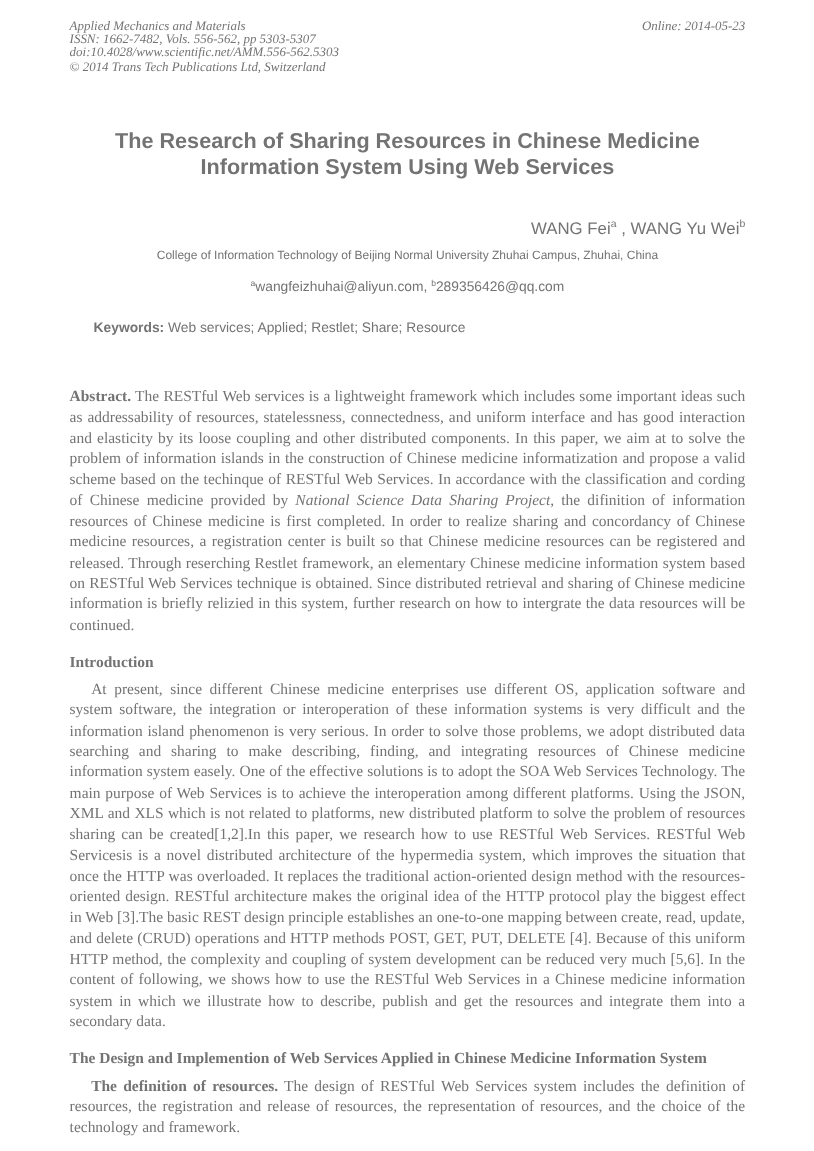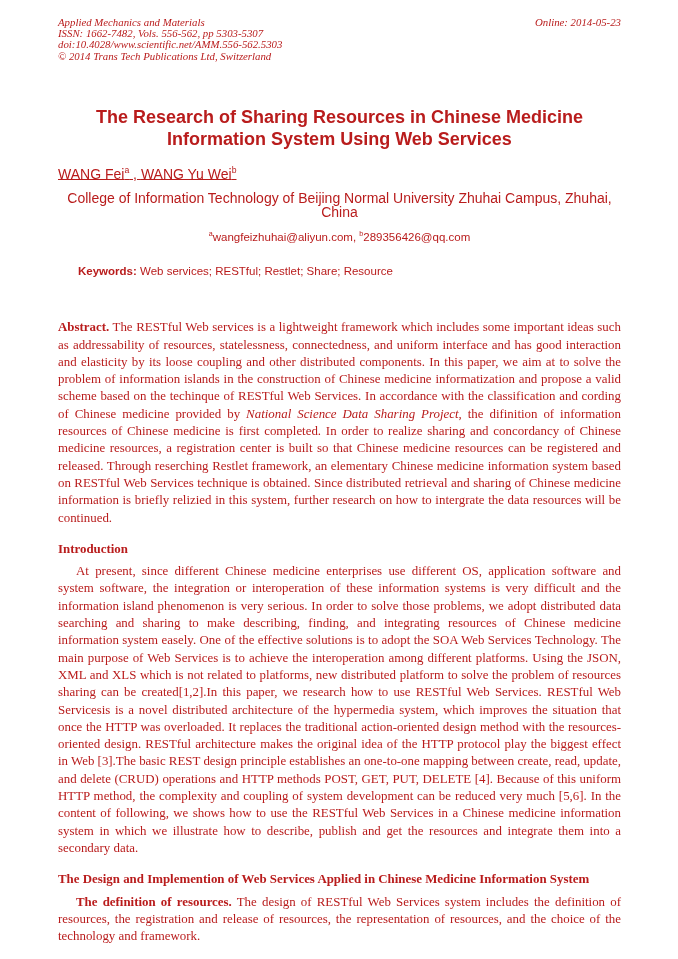--- a/index.html
+++ b/index.html
@@ -1,21 +1,21 @@
 <!DOCTYPE html>
 <html><head>
 <meta charset="utf-8">
 <style>
   html, body { margin: 0; padding: 0; background: #ffffff; }
   .page {
     position: relative;
     width: 678px;
     height: 959px;
     background: #ffffff;
-    color: #b91c1c;
+    color: #737373;
     box-sizing: border-box;
     padding: 17px 57px 0 58px;
     font-family: "Liberation Serif", serif;
     overflow: hidden;
   }
   
   .header {
     display: flex;
     justify-content: space-between;
     align-items: flex-start;
@@ -31,33 +31,32 @@
   .title {
     margin: 44px auto 0 auto;
     max-width: 545px;
     text-align: center;
     font-family: "Liberation Sans", sans-serif;
     font-weight: bold;
     font-size: 18px;
     line-height: 22px;
   }
   .authors {
-    margin-top: 11px;
-    text-align: left;
+    margin-top: 27px;
+    text-align: right;
     font-family: "Liberation Sans", sans-serif;
     font-size: 14px;
     line-height: 18px;
-    text-decoration: underline;
   }
   .authors sup, .emails sup { font-size: 0.62em; vertical-align: super; }
   .affiliation {
     margin-top: 9px;
     text-align: center;
     font-family: "Liberation Sans", sans-serif;
-    font-size: 14px;
+    font-size: 10px;
     line-height: 14px;
   }
   .emails {
     margin-top: 8px;
     text-align: center;
     font-family: "Liberation Sans", sans-serif;
     font-size: 11.5px;
     line-height: 14px;
   }
   .keywords {
@@ -106,21 +105,21 @@
   <h1 class="title">The Research of Sharing Resources in Chinese Medicine Information System Using Web Services</h1>
 
   <div class="authors"><span>WANG Fei</span><sup>a</sup><span> , </span><span>WANG Yu Wei</span><sup>b</sup></div>
 
   <div class="affiliation">College of Information Technology of Beijing Normal University Zhuhai Campus, Zhuhai, China</div>
 
   <div class="emails"><sup>a</sup><span>wangfeizhuhai@aliyun.com,</span>
     <sup>b</sup><span>289356426@qq.com</span></div>
 
   <div class="keywords"><span class="kw-label">Keywords:</span>
-    <span>Web services; RESTful; Restlet; Share; Resource</span></div>
+    <span>Web services; Applied; Restlet; Share; Resource</span></div>
 
   <p class="body-par abstract"><span class="bold-lead">Abstract.</span>
     <span>The RESTful Web services is a lightweight framework which includes some important ideas such as addressability of resources, statelessness, connectedness, and uniform interface and has good interaction and elasticity by its loose coupling and other distributed components. In this paper, we aim at to solve the problem of information islands in the construction of Chinese medicine informatization and propose a valid scheme based on the techinque of RESTful Web Services. In accordance with the classification and cording of Chinese medicine provided by</span>
     <span class="italic">National Science Data Sharing Project</span><span>, the difinition of information resources of Chinese medicine is first completed. In order to realize sharing and concordancy of Chinese medicine resources, a registration center is built so that Chinese medicine resources can be registered and released. Through reserching Restlet framework, an elementary Chinese medicine information system based on RESTful Web Services technique is obtained. Since distributed retrieval and sharing of Chinese medicine information is briefly relizied in this system, further research on how to intergrate the data resources will be continued.</span></p>
 
   <h2 class="section-heading">Introduction</h2>
 
   <p class="body-par after-heading indent">At present, since different Chinese medicine enterprises use different OS, application software and system software, the integration or interoperation of these information systems is very difficult and the information island phenomenon is very serious. In order to solve those problems, we adopt distributed data searching and sharing to make describing, finding, and integrating resources of Chinese medicine information system easely. One of the effective solutions is to adopt the SOA Web Services Technology. The main purpose of Web Services is to achieve the interoperation among different platforms. Using the JSON, XML and XLS which is not related to platforms, new distributed platform to solve the problem of resources sharing can be created[1,2].In this paper, we research how to use RESTful Web Services. RESTful Web Servicesis is a novel distributed architecture of the hypermedia system, which improves the situation that once the HTTP was overloaded. It replaces the traditional action-oriented design method with the resources-oriented design. RESTful architecture makes the original idea of the HTTP protocol play the biggest effect in Web [3].The basic REST design principle establishes an one-to-one mapping between create, read, update, and delete (CRUD) operations and HTTP methods POST, GET, PUT, DELETE [4]. Because of this uniform HTTP method, the complexity and coupling of system development can be reduced very much [5,6]. In the content of following, we shows how to use the RESTful Web Services in a Chinese medicine information system in which we illustrate how to describe, publish and get the resources and integrate them into a secondary data.</p>
 
   <h2 class="section-heading">The Design and Implemention of Web Services Applied in Chinese Medicine Information System</h2>

